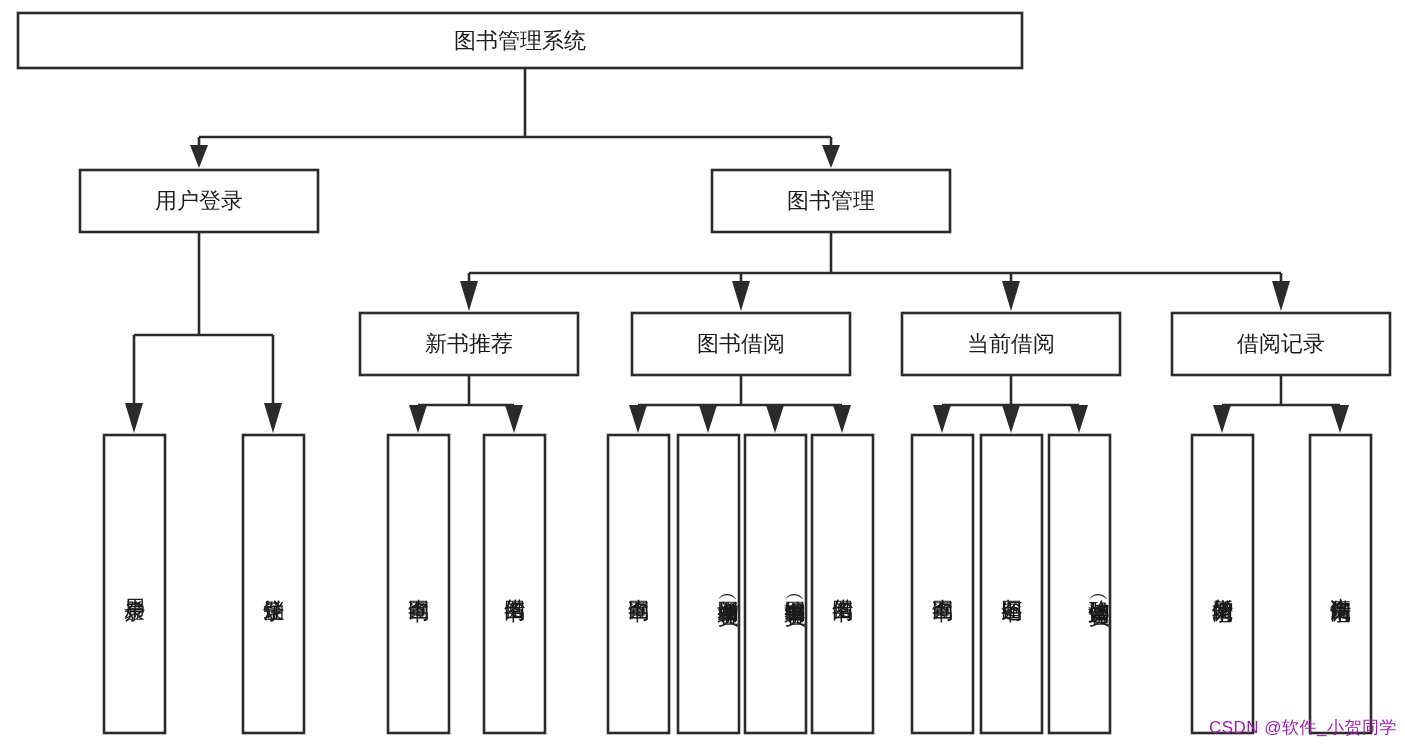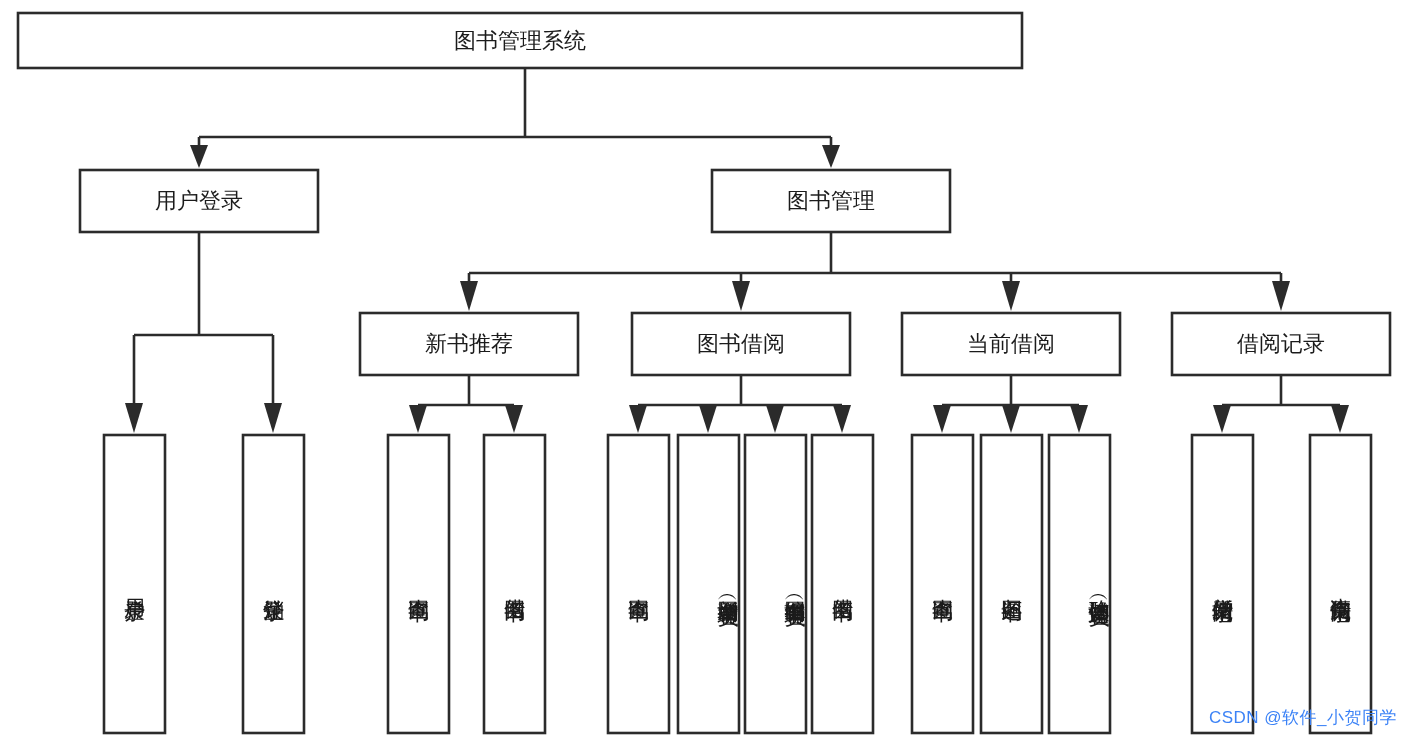--- a/index.html
+++ b/index.html
@@ -60,24 +60,24 @@
     letter-spacing: 1px;
     display: flex;
     align-items: center;
     justify-content: center;
     white-space: nowrap;
     pointer-events: none;
   }
   .watermark {
     position: absolute;
     right: 8px;
-    bottom: 18px;
+    bottom: 8px;
     font-family: "Liberation Sans", "DejaVu Sans", sans-serif;
     font-size: 17px;
-    color: #3b82f6;
+    color: #a21caf;
     letter-spacing: 0.5px;
     white-space: nowrap;
   }
 </style>
 </head>
 <body>
 
 <div id="diagram-root">
 
   <svg id="tree-svg" viewBox="0 0 1405 747">

